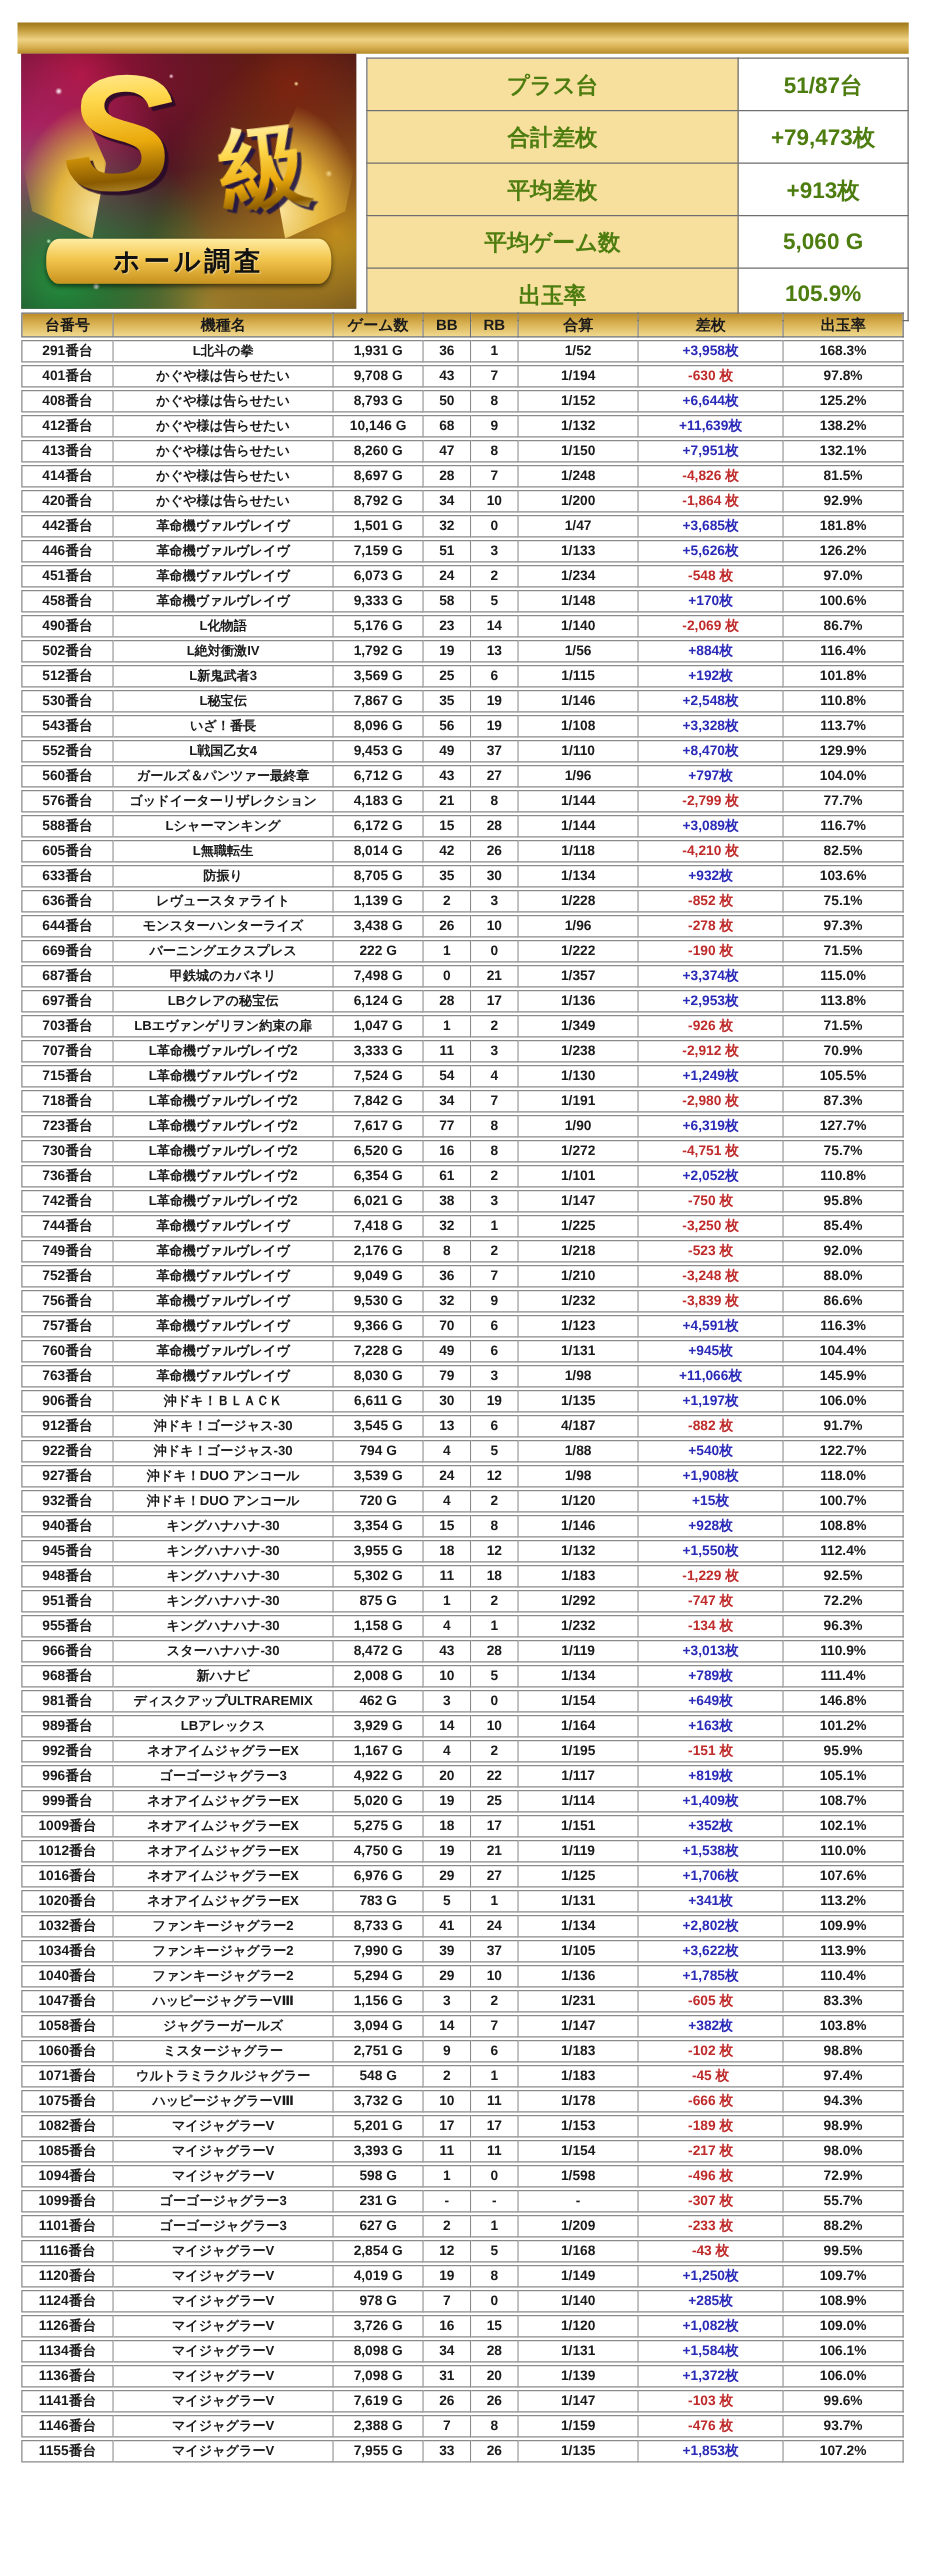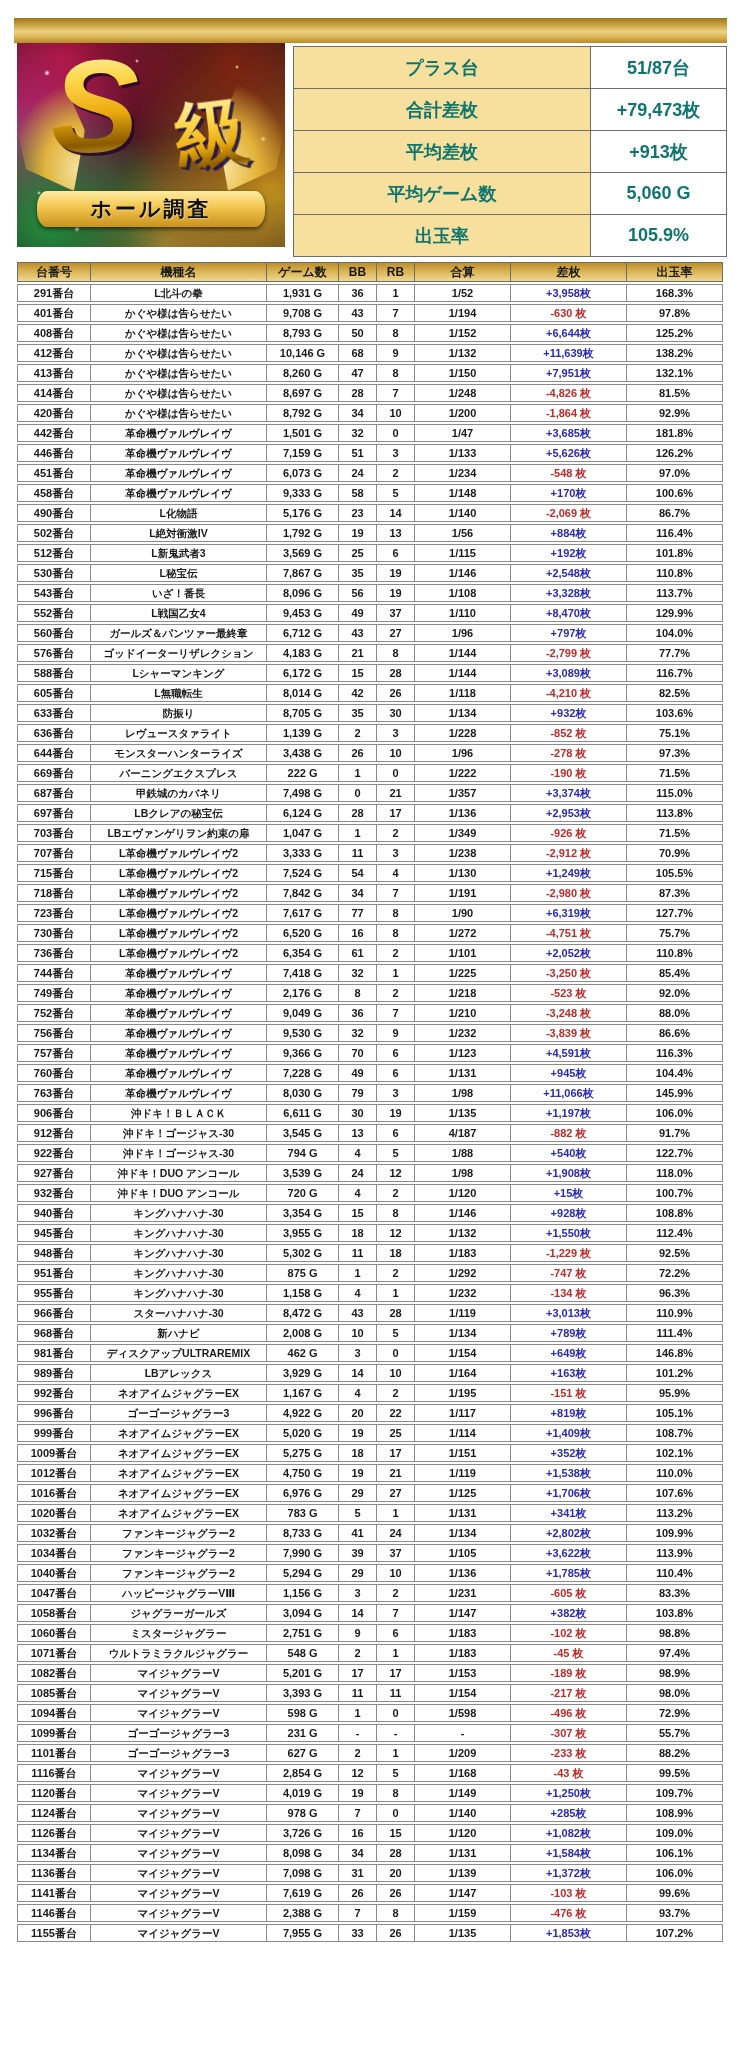--- a/index.html
+++ b/index.html
@@ -65,27 +65,27 @@
   .ribbon:before{left:-12px;transform:skewY(-14deg);}
   .ribbon:after{right:-12px;transform:skewY(14deg);}
   .ribbon-text{font-size:21px;font-weight:bold;color:#111;letter-spacing:3px;
     text-shadow:1px 1px 0 rgba(255,255,255,.35);}
   
   .summary{
     position:absolute;right:13px;top:46px;width:434px;border-collapse:collapse;
   }
   .summary td{
     border:1px solid #6e6e6e;height:39px;text-align:center;vertical-align:middle;
-    font-size:18px;font-weight:bold;color:#0f766e;
+    font-size:18px;font-weight:bold;color:#4d7c0f;
   }
   .summary .s-label{width:294px;background:#f7df9d;}
   .summary .s-value{background:#ffffff;margin-left:40px;}
   
   .data-table{
-    position:absolute;left:17px;top:260px;width:706px;
+    position:absolute;left:17px;top:248px;width:706px;
     border-collapse:separate;border-spacing:0 2px;table-layout:fixed;
   }
   .data-table th{
     height:18px;font-size:12px;font-weight:bold;color:#1a1a1a;text-align:center;
     background:linear-gradient(180deg,#bd8e29 0%,#d9b254 45%,#f0d98e 100%);
     border:1px solid #6e6e6e;border-left:none;padding:0;
   }
   .data-table th:first-child{border-left:1px solid #6e6e6e;}
   .data-table td{
     height:16px;line-height:16px;font-size:11px;font-weight:bold;color:#1a1a1a;
@@ -501,20 +501,30 @@
           <td>736番台</td>
           <td>L革命機ヴァルヴレイヴ2</td>
           <td>6,354 G</td>
           <td>61</td>
           <td>2</td>
           <td>1/101</td>
           <td class="pos">+2,052枚</td>
           <td>110.8%</td>
         </tr>
         <tr>
+          <td>742番台</td>
+          <td>L革命機ヴァルヴレイヴ2</td>
+          <td>6,021 G</td>
+          <td>38</td>
+          <td>3</td>
+          <td>1/147</td>
+          <td class="neg">-750 枚</td>
+          <td>95.8%</td>
+        </tr>
+        <tr>
           <td>744番台</td>
           <td>革命機ヴァルヴレイヴ</td>
           <td>7,418 G</td>
           <td>32</td>
           <td>1</td>
           <td>1/225</td>
           <td class="neg">-3,250 枚</td>
           <td>85.4%</td>
         </tr>
         <tr>
@@ -851,20 +861,30 @@
           <td>1071番台</td>
           <td>ウルトラミラクルジャグラー</td>
           <td>548 G</td>
           <td>2</td>
           <td>1</td>
           <td>1/183</td>
           <td class="neg">-45 枚</td>
           <td>97.4%</td>
         </tr>
         <tr>
+          <td>1075番台</td>
+          <td>ハッピージャグラーVⅢ</td>
+          <td>3,732 G</td>
+          <td>10</td>
+          <td>11</td>
+          <td>1/178</td>
+          <td class="neg">-666 枚</td>
+          <td>94.3%</td>
+        </tr>
+        <tr>
           <td>1082番台</td>
           <td>マイジャグラーV</td>
           <td>5,201 G</td>
           <td>17</td>
           <td>17</td>
           <td>1/153</td>
           <td class="neg">-189 枚</td>
           <td>98.9%</td>
         </tr>
         <tr>

